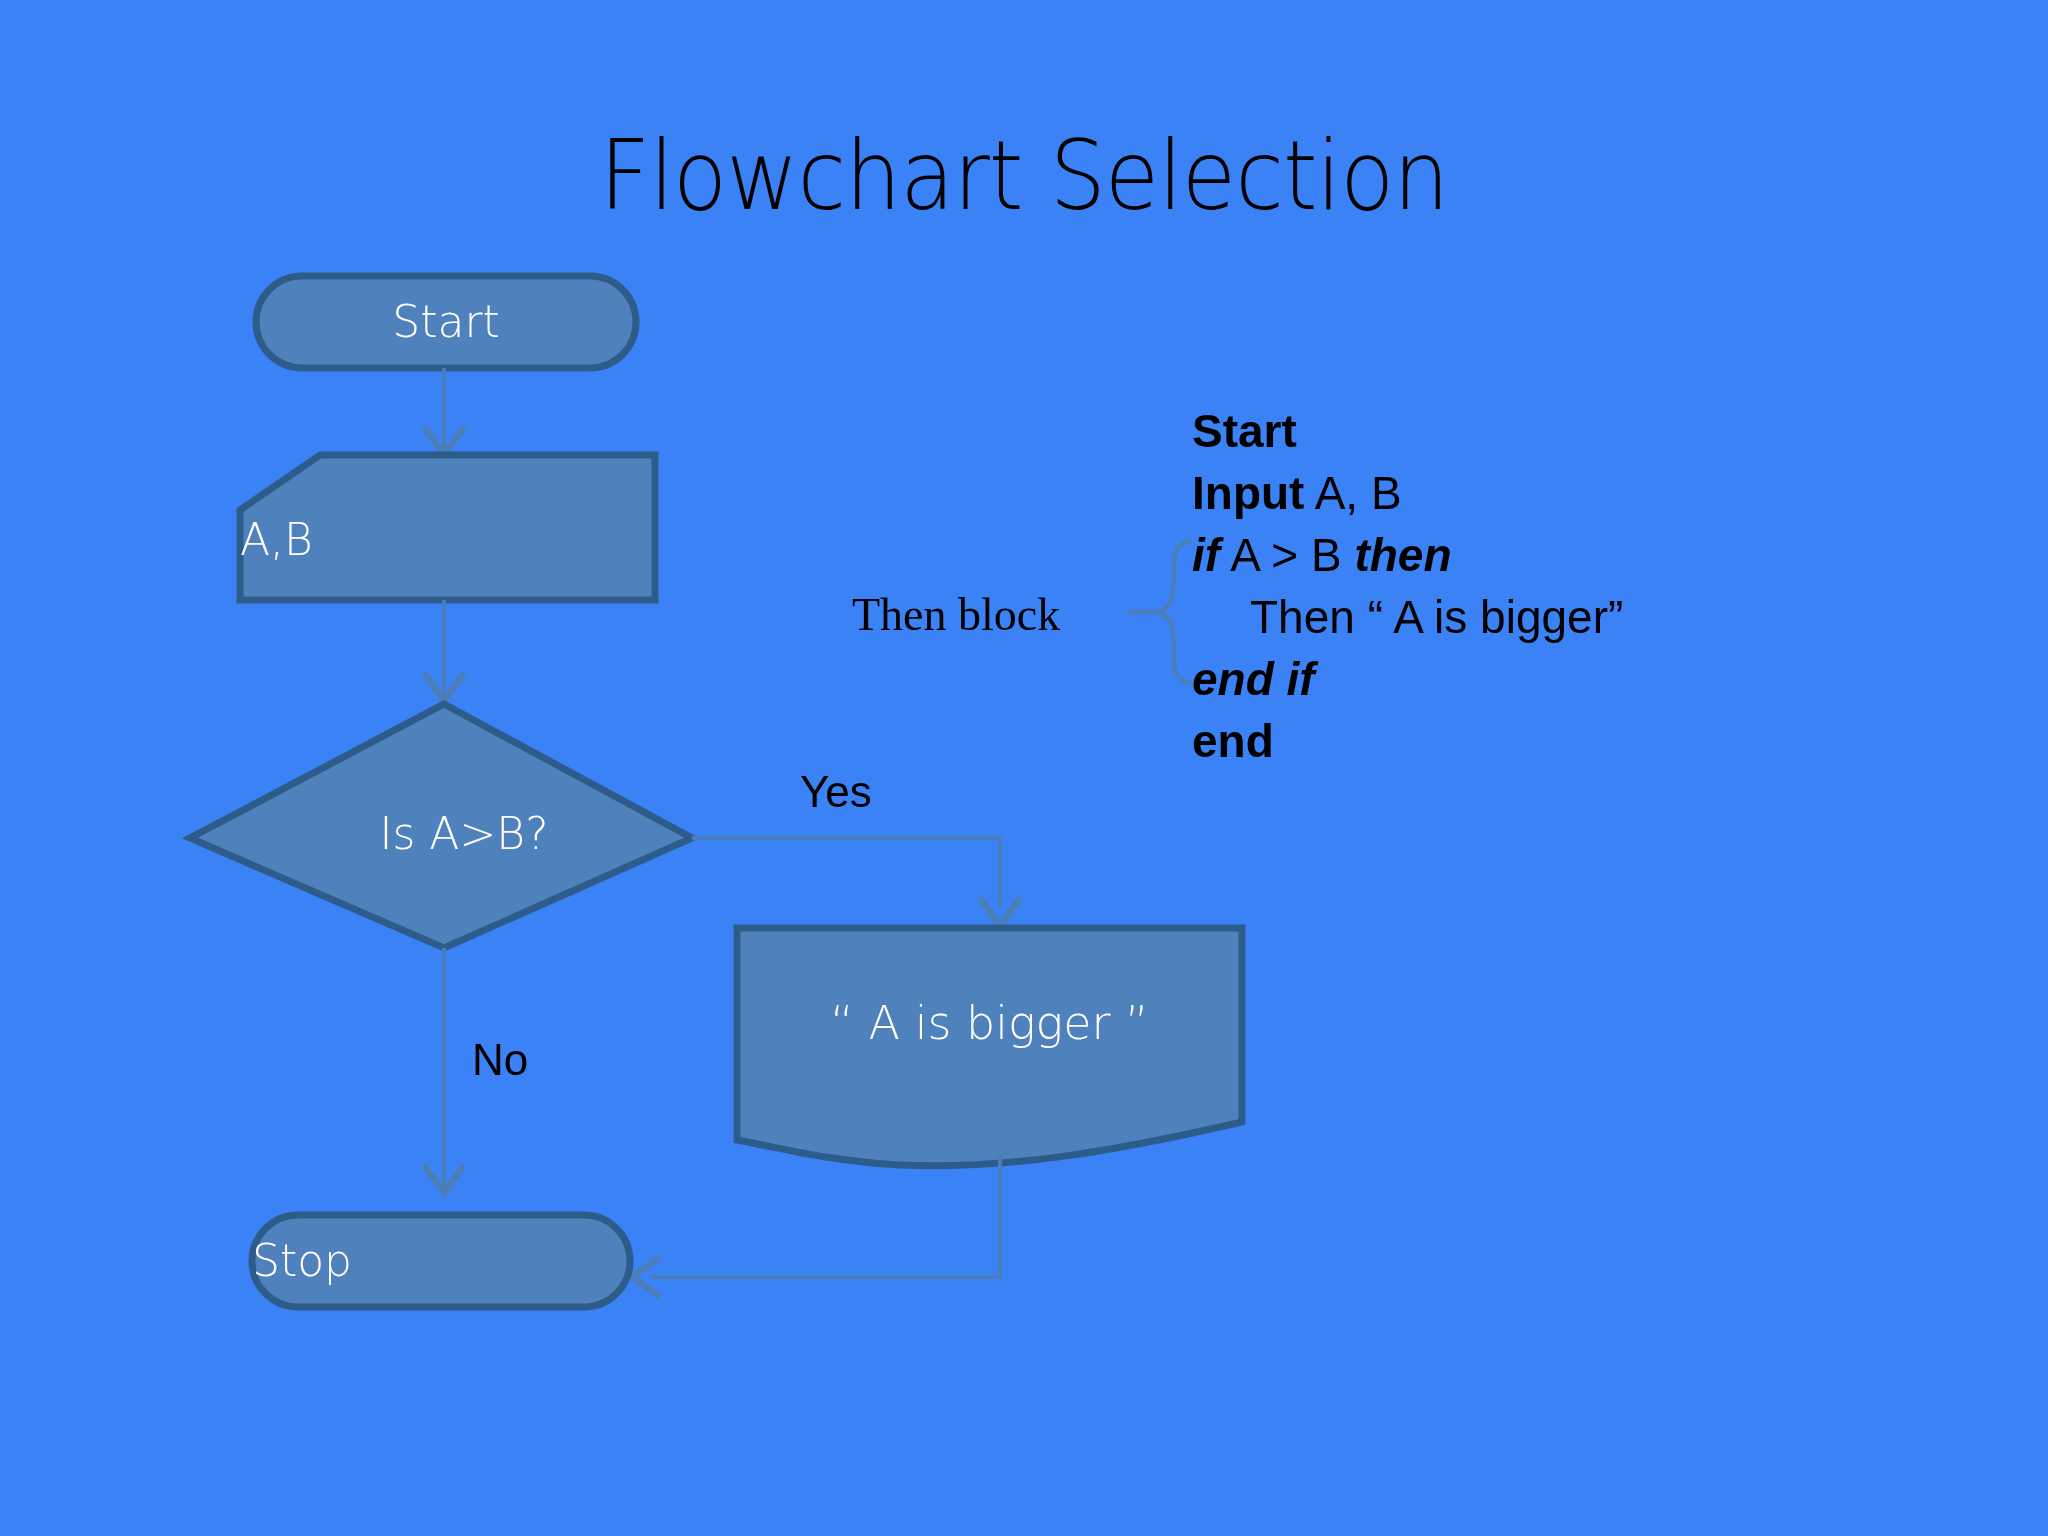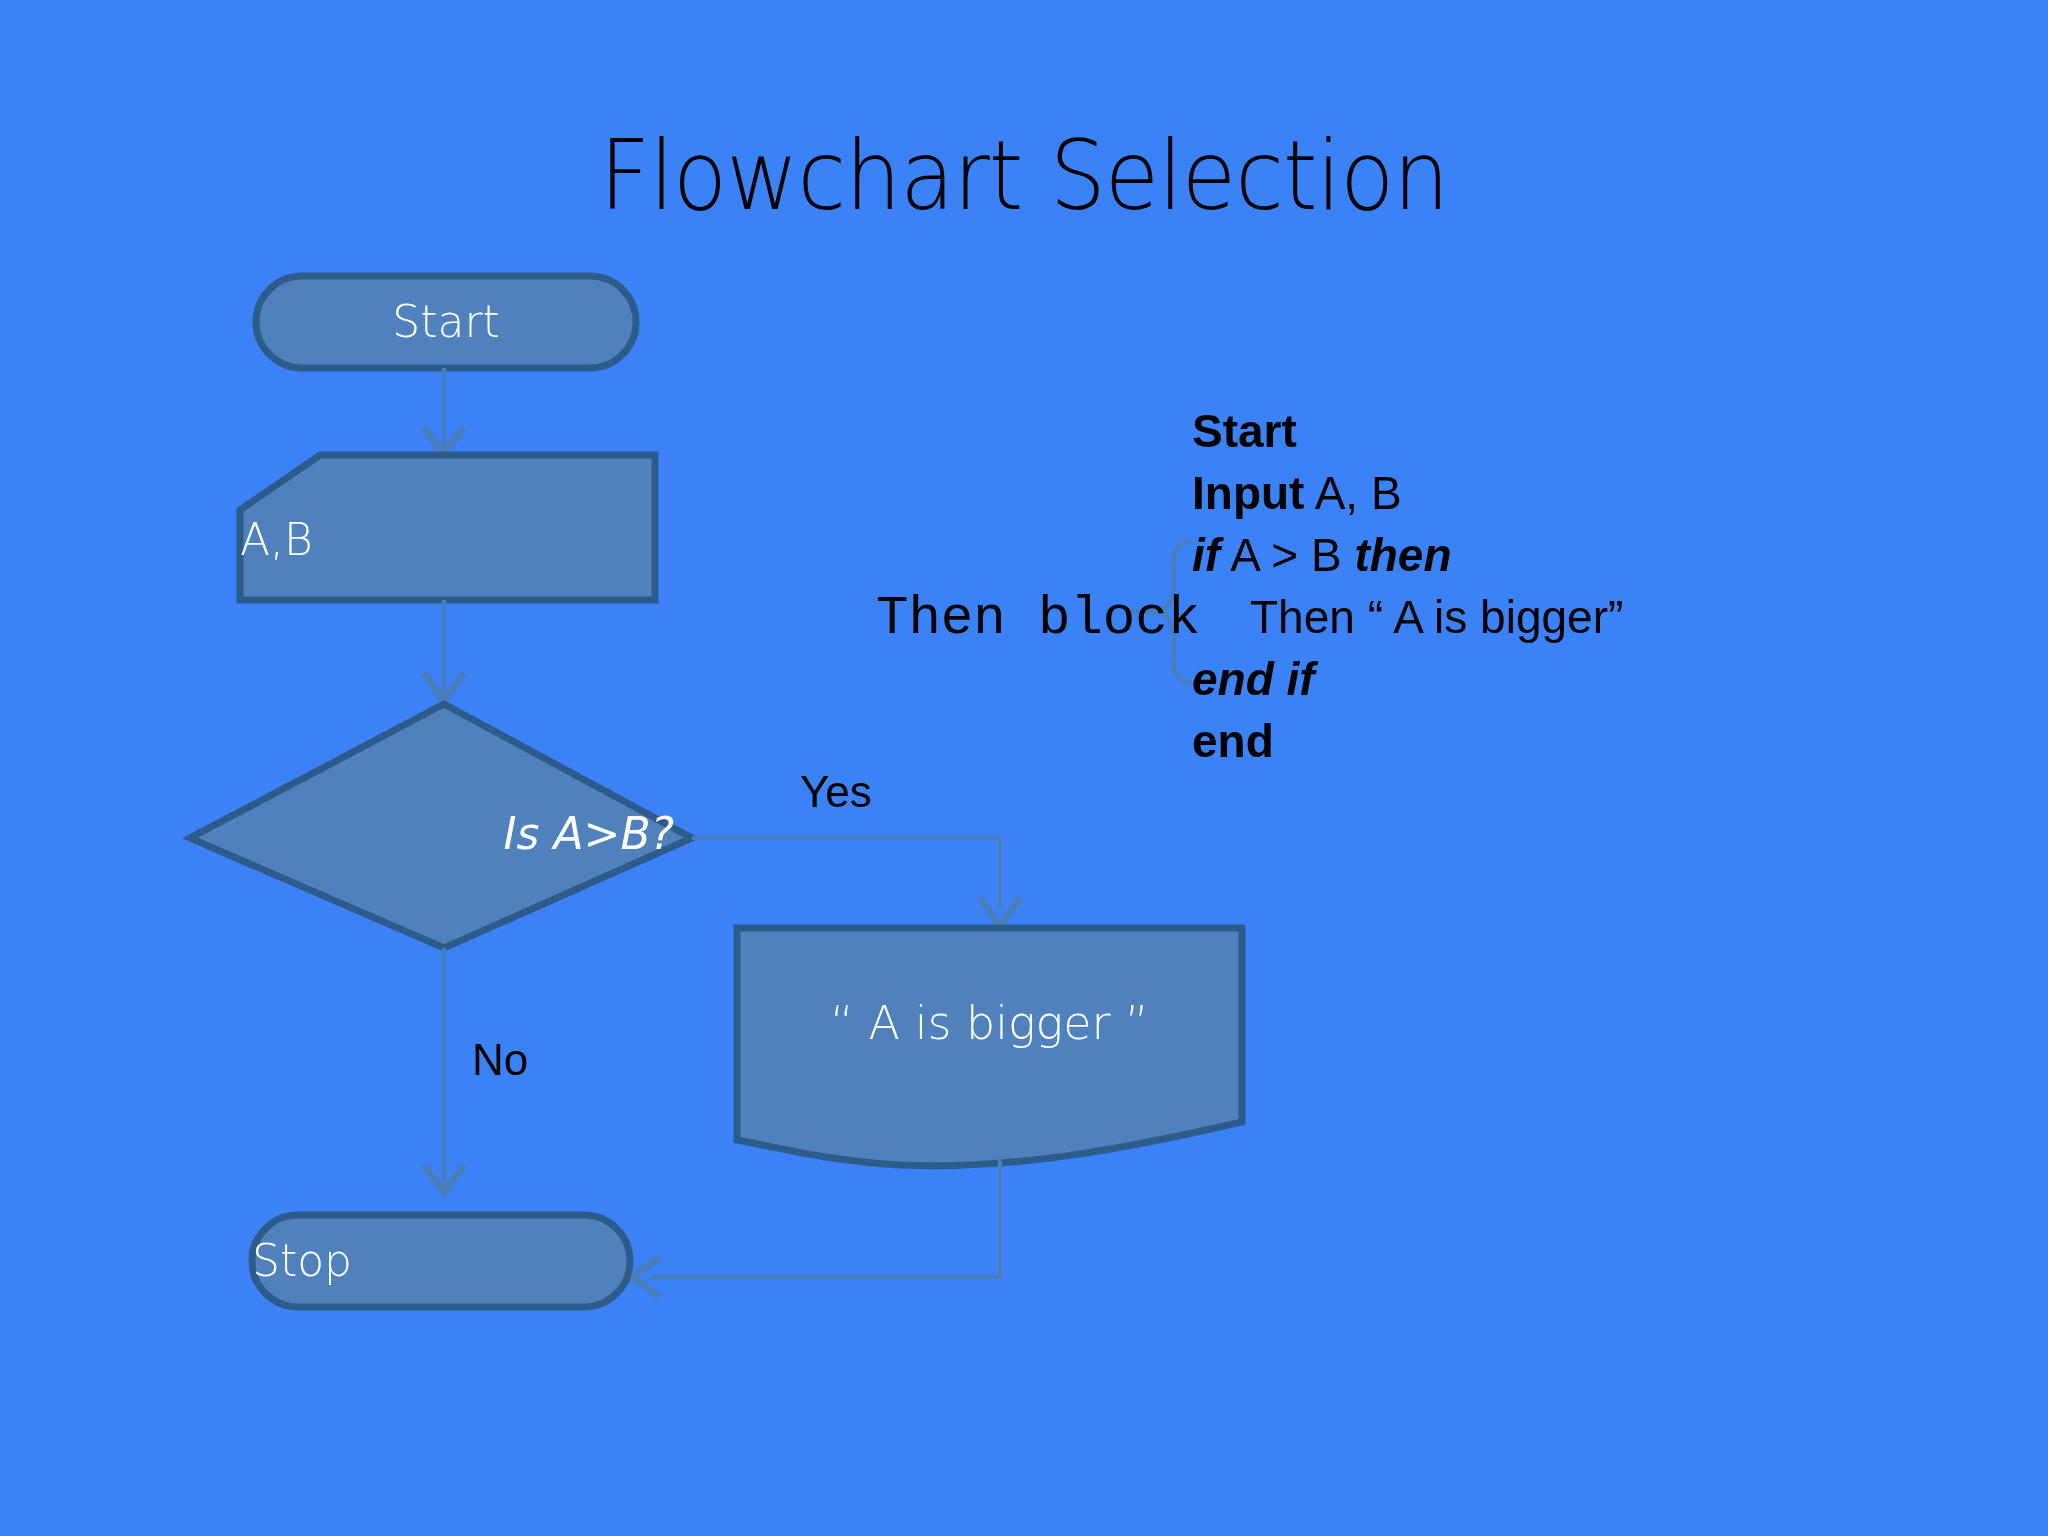--- a/index.html
+++ b/index.html
@@ -75,26 +75,25 @@
   }
   #pseudocode .line { white-space: pre; }
   .kw-b { font-weight: bold; }
   .kw-bi { font-weight: bold; font-style: italic; }
   .plain { font-weight: normal; font-style: normal; }
   .indent { padding-left: 58px; }
   #then-block-label {
     position: absolute;
     left: 852px;
     top: 592px;
-    font-family: Liberation Mono, monospace;
-    font-size: 54px;
+    font-family: Liberation Serif, serif;
+    font-size: 46px;
     line-height: 1;
     color: #000000;
     white-space: nowrap;
-    margin-left: 24px;
   }
 </style>
 </head>
 <body>
 
 <div id="stage">
 
   <div id="title">Flowchart Selection</div>
 
   <svg id="flow" viewBox="0 0 2048 1536">
@@ -166,21 +165,21 @@
                C 1172 616, 1174 628, 1174 648
                C 1174 664, 1172 682, 1190 682"></path>
       <line class="brace" x1="1130" y1="612" x2="1158" y2="612"></line>
     </g>
   </svg>
 
   <div class="shape-text" style="left:256px; top:300px; width:380px; text-align:center;">Start</div>
 
   <div class="shape-text" style="left:240px; top:518px; width:415px; text-align:left;">A,B</div>
 
-  <div class="shape-text" style="left:254px; top:812px; width:420px; text-align:right;font-style:italic;">Is A&gt;B?</div>
+  <div class="shape-text" style="left:254px; top:812px; width:420px; text-align:center;">Is A&gt;B?</div>
 
   <div class="shape-text" style="left:737px; top:1000px; width:505px; text-align:center; font-size:46px;">“ A is bigger ”</div>
 
   <div class="shape-text" style="left:252px; top:1239px; width:378px; text-align:left;">Stop</div>
 
   <div class="edge-label" style="left:800px; top:770px;">Yes</div>
 
   <div class="edge-label" style="left:472px; top:1038px;">No</div>
 
   <div id="then-block-label">Then block</div>

